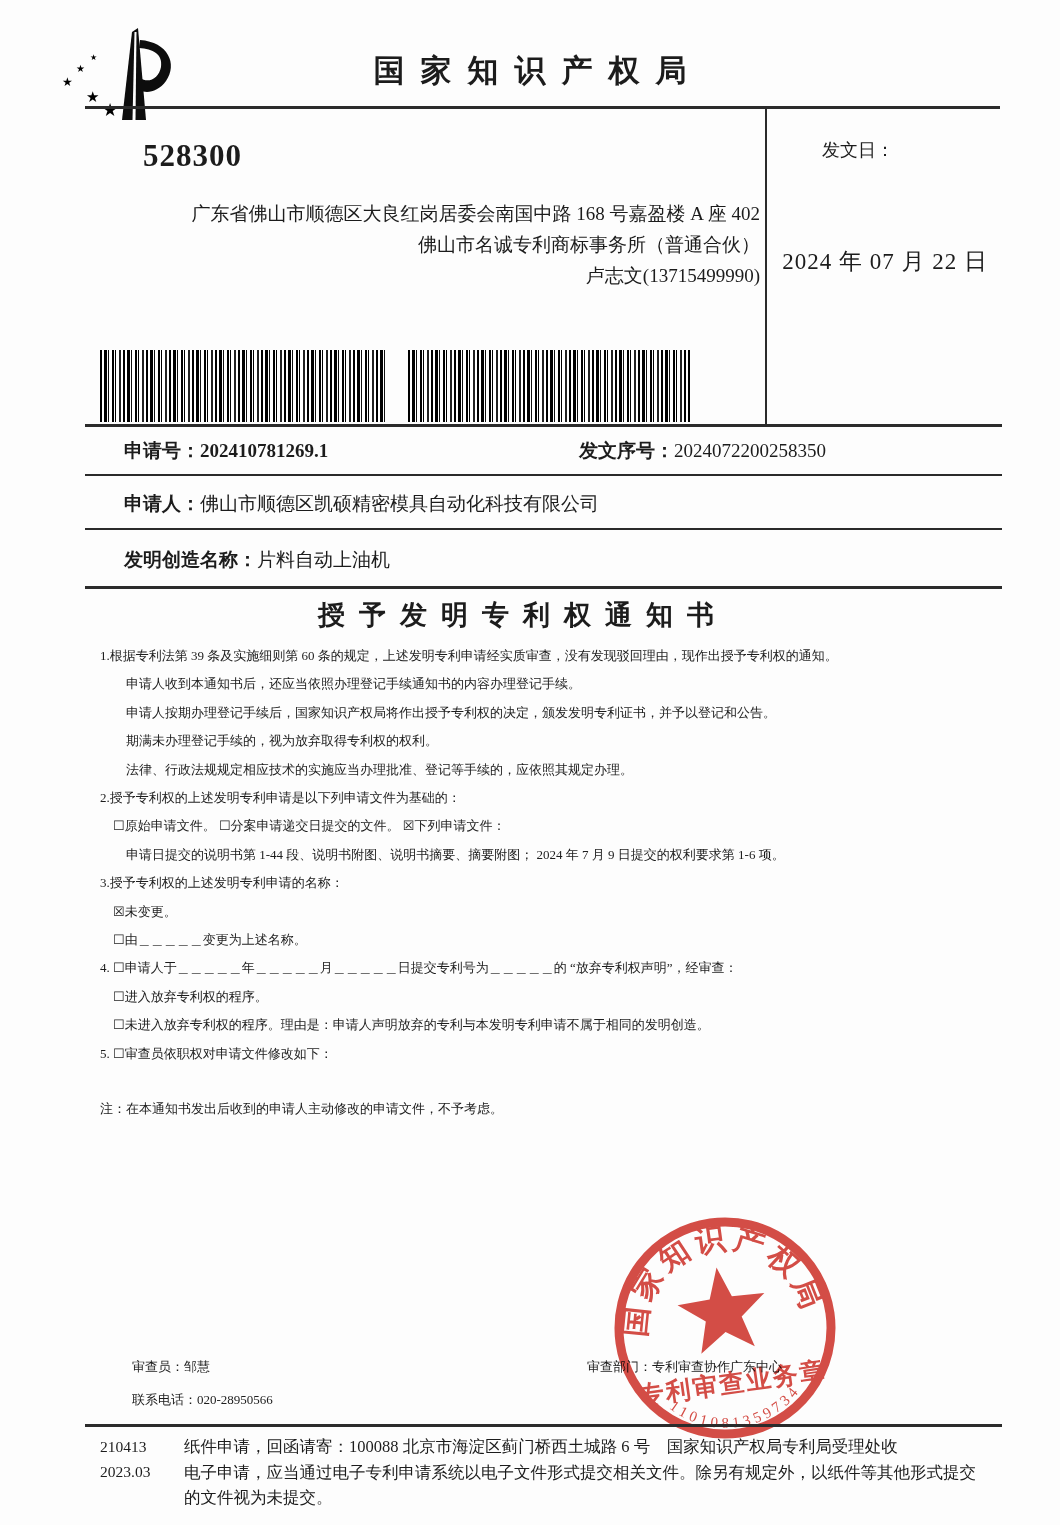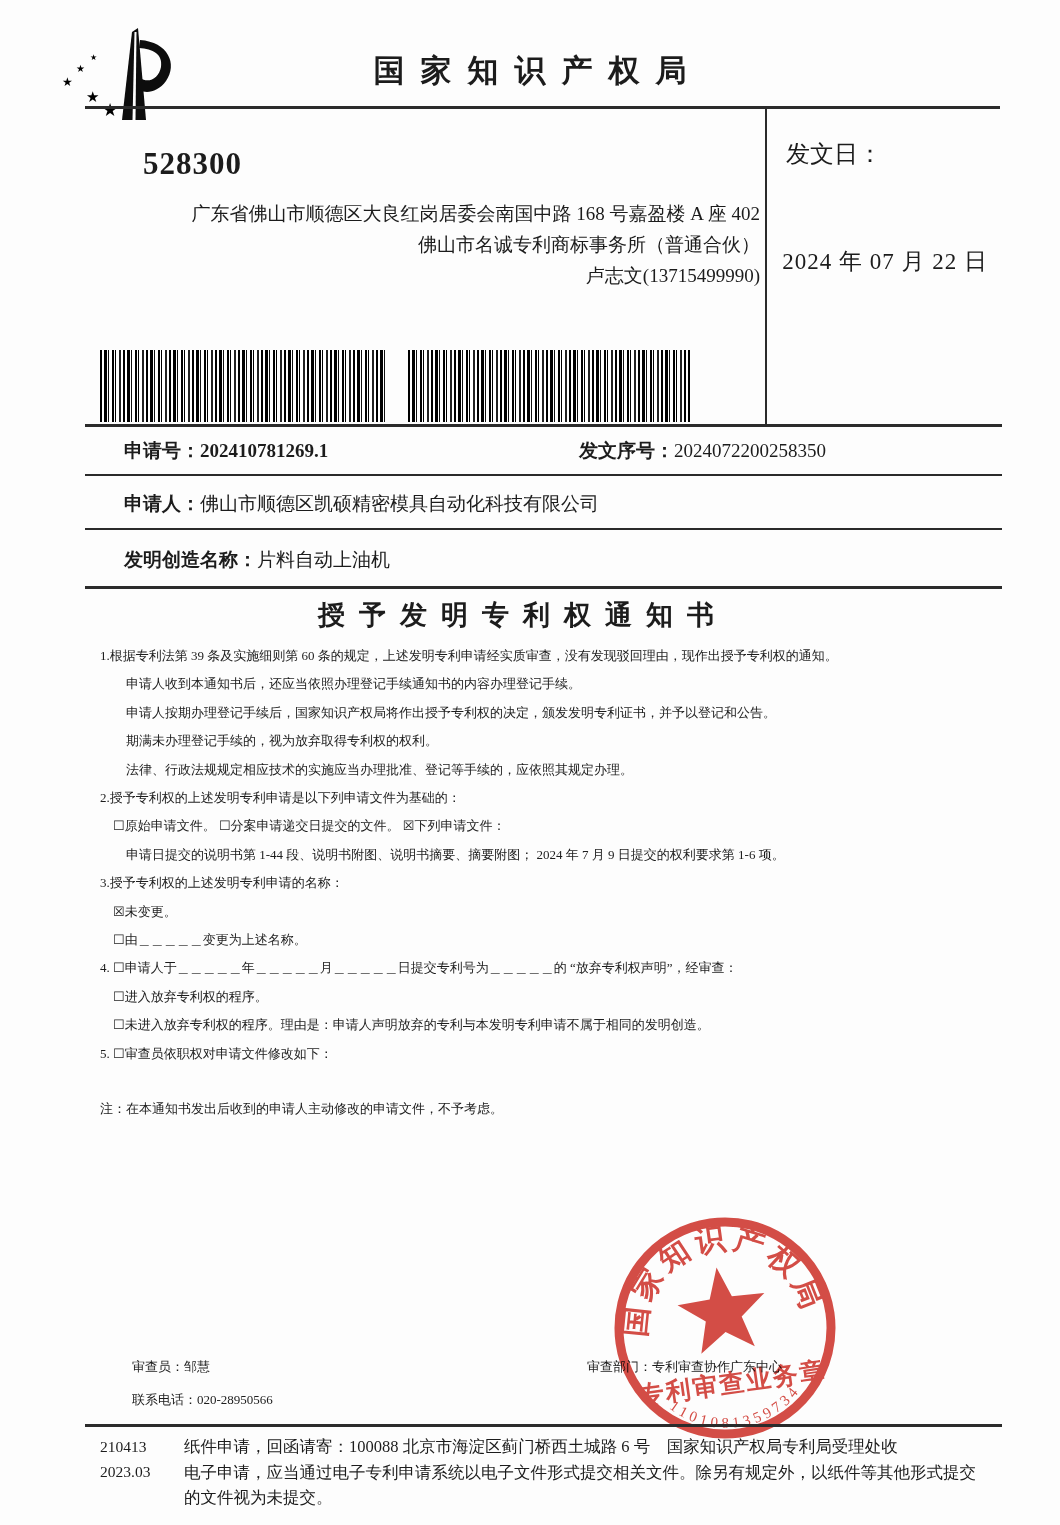--- a/index.html
+++ b/index.html
@@ -12,25 +12,25 @@
   .hline{position:absolute;background:#2b2b2b;}
   .vline{position:absolute;background:#2b2b2b;}
 
   
   .agency-title{
     left:0;top:50px;width:1060px;text-align:center;
     font-size:31px;font-weight:bold;letter-spacing:16px;text-indent:16px;
   }
 
   
-  .postal{left:143px;top:146px;font-size:31px;font-weight:bold;letter-spacing:1px;}
+  .postal{left:143px;top:138px;font-size:31px;font-weight:bold;letter-spacing:1px;}
   .addr-wrap{left:100px;top:198px;width:660px;text-align:right;font-size:19px;line-height:31px;}
 
   
-  .dispatch-label{left:786px;top:138px;font-size:24px;font-family:Liberation Mono, monospace;}
+  .dispatch-label{left:822px;top:138px;font-size:18px;font-family:Liberation Mono, monospace;}
   .dispatch-date{left:770px;top:246px;width:230px;text-align:center;font-size:23px;letter-spacing:1px;}
 
   
   .barcode{
     position:absolute;top:350px;height:72px;
     background:repeating-linear-gradient(90deg,
       #000 0 2px,#fff 2px 4px,#000 4px 7px,#fff 7px 8px,
       #111 8px 9px,#fff 9px 12px,#000 12px 14px,#fff 14px 15px,
       #000 15px 16px,#fff 16px 19px,#222 19px 21px,#fff 21px 23px);
   }

